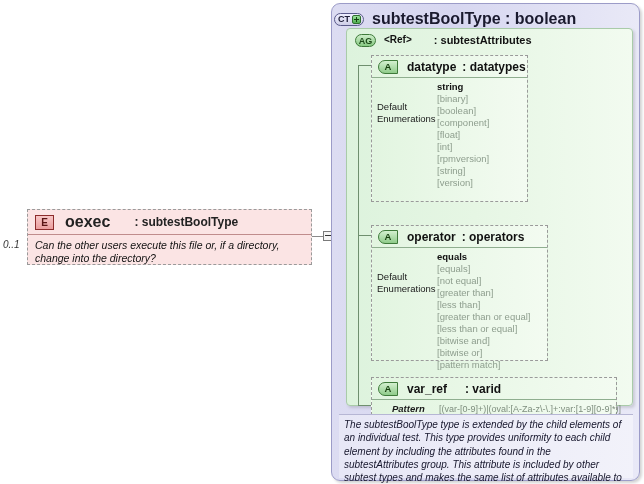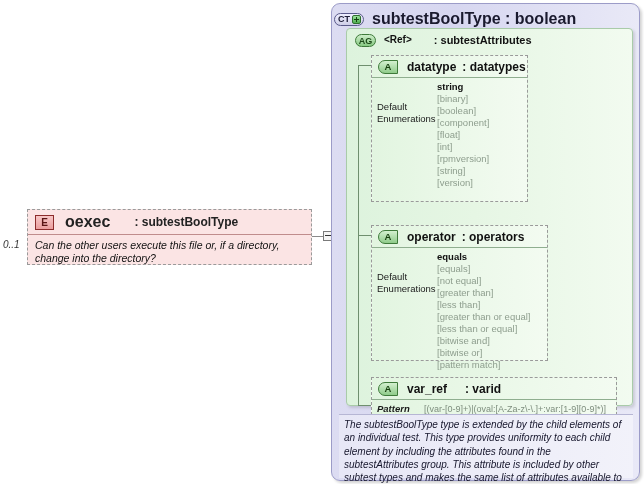--- a/index.html
+++ b/index.html
@@ -201,21 +201,21 @@
   .facet-labels {
     width: 60px; flex: none;
     color: #1a1a1a; margin-top: 20px;
   }
   .facet-values { color: #8e9e8e; }
   .facet-values .default-val {
     color: #111; font-weight: bold;
   }
   .pattern-row {
     display: flex; align-items: baseline;
-    padding: 3px 0 3px 5px;
+    padding: 3px 0 3px 20px;
     font-size: 9.5px;
   }
   .pattern-label {
     width: 47px; flex: none;
     font-style: italic; font-weight: bold; color: #1a1a1a;
   }
   .pattern-value {
     color: #7e8e7e;
     font-family: "Liberation Sans", sans-serif;
     font-size: 9px;

